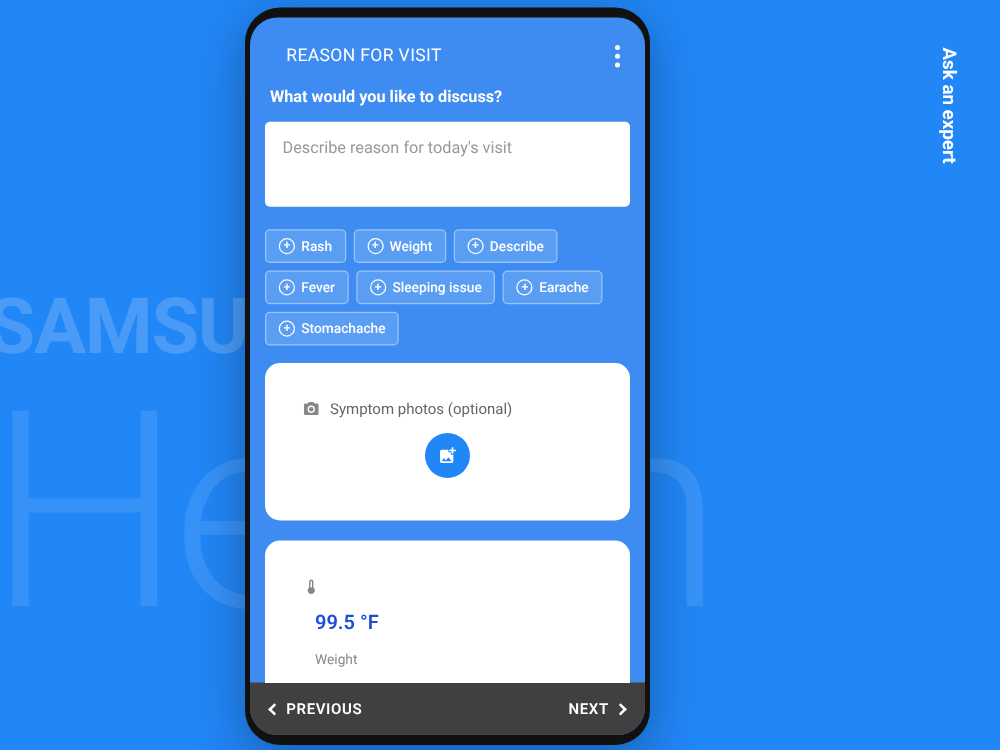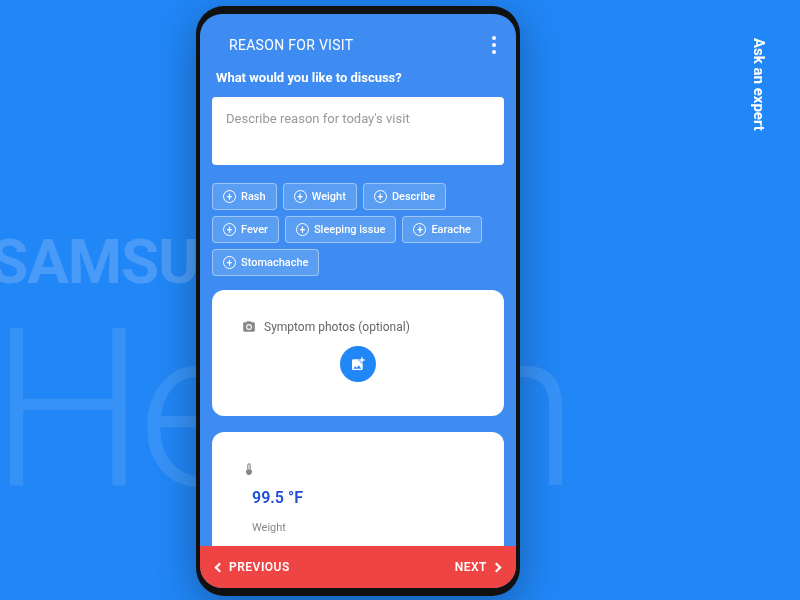--- a/index.html
+++ b/index.html
@@ -23,21 +23,21 @@
 .card { background: #fff; border-radius: 12px; padding: 30px; margin-bottom: 16px; }
 .card-header { display: flex; align-items: center; gap: 8px; margin-bottom: 12px; }
 .card-icon { width: 14px; height: 14px; color: #888; }
 .card-title { font-size: 12px; color: #666; }
 .photo-btn { width: 36px; height: 36px; background: #2186f6; border-radius: 50%; margin: 8px auto 4px; display: flex; align-items: center; justify-content: center; cursor: pointer; }
 .photo-btn svg { width: 16px; height: 16px; fill: #fff; }
 .info-row { margin-bottom: 14px; padding-left: 10px; }
 .info-label { font-size: 11px; color: #888; margin-bottom: 4px; }
 .info-value { font-size: 16px; color: #1d4ed8; font-weight: 600; }
 .info-placeholder { font-size: 13px; color: #bbb; }
-.footer { background: #ef4444; padding: 14px 16px; display: flex; justify-content: space-between; align-items: center; }
+.footer { background: #404040; padding: 14px 16px; display: flex; justify-content: space-between; align-items: center; }
 .footer-btn { display: flex; align-items: center; gap: 6px; color: #fff; font-size: 12px; font-weight: 600; cursor: pointer; letter-spacing: 0.5px; }
 .chevron { width: 7px; height: 7px; border-top: 2px solid #fff; border-right: 2px solid #fff; }
 .chevron-left { transform: rotate(-135deg); }
 .chevron-right { transform: rotate(45deg); }
 </style>
 </head>
 <body>
 
 <div class="bg-text-1">SAMSUNG</div>
 <div class="bg-text-2">Health</div>

